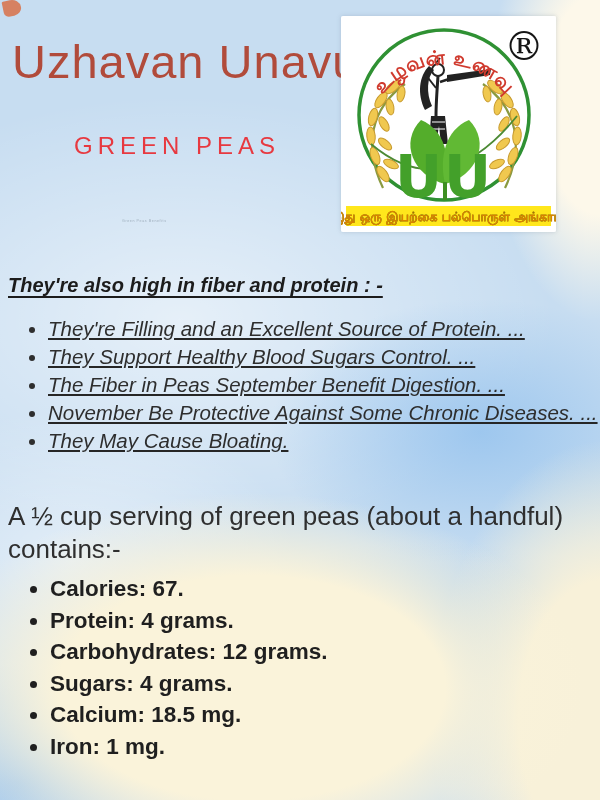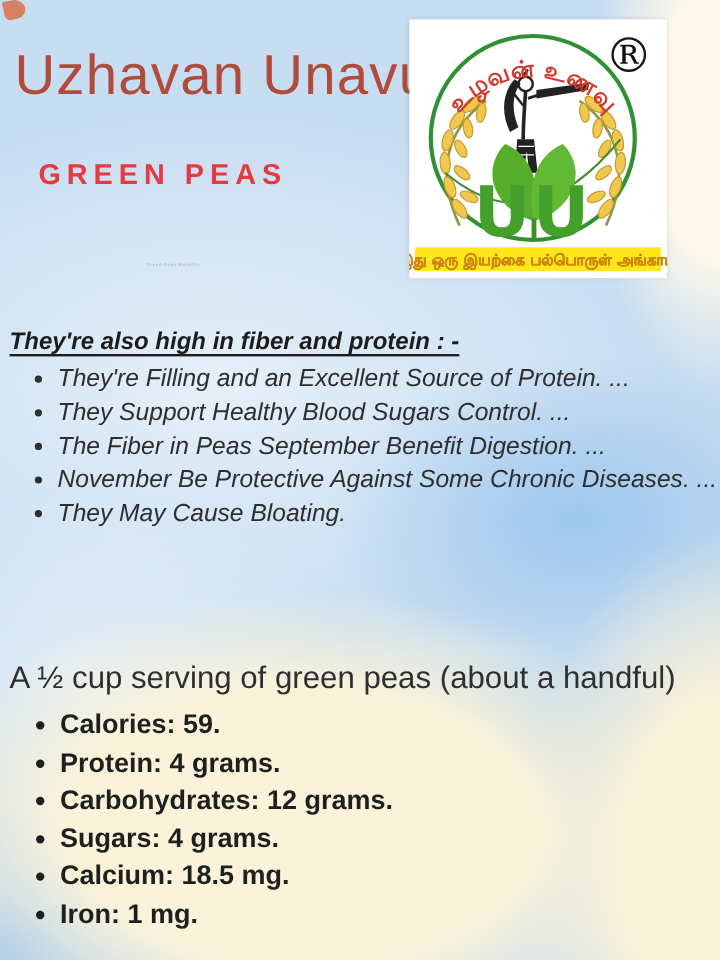--- a/index.html
+++ b/index.html
@@ -21,44 +21,44 @@
     position:absolute;left:3px;top:0px;width:18px;height:16px;
     background:#d96a3e;opacity:.8;
     border-radius:10% 70% 60% 40%;transform:rotate(-12deg);
   }
   .brand-title{
     position:absolute;left:12px;top:34px;
     font-size:47px;color:#b14b3b;letter-spacing:1px;white-space:nowrap;
   }
   .subtitle{
     position:absolute;left:32px;top:131px;width:290px;
-    color:#e73940;font-weight:700;
+    text-align:center;color:#e73940;font-weight:400;
     font-size:24px;letter-spacing:5px;line-height:30px;white-space:nowrap;
   }
   .tiny-watermark{
     position:absolute;left:122px;top:219px;
     font-size:6px;transform:scale(.6);transform-origin:left top;
     color:#6b7b88;opacity:.55;letter-spacing:1px;white-space:nowrap;
   }
   .logo-box{position:absolute;left:341px;top:16px;width:215px;height:216px;}
   .logo-box svg{display:block;width:100%;height:100%;
     box-shadow:0 0 4px rgba(120,140,160,.35);}
   .fiber-section{position:absolute;left:8px;top:274px;width:575px;color:#262626;}
   .fiber-heading{
     font-size:20px;font-weight:700;font-style:italic;color:#1c1c1c;
     text-decoration:underline;text-decoration-thickness:2px;text-underline-offset:4px;
     white-space:nowrap;
   }
-  .fiber-list{margin:9px 0 0 0;padding:0 0 0 40px;list-style:disc;}
+  .fiber-list{margin:22px 0 0 0;padding:0 0 0 40px;list-style:disc;text-decoration:underline;}
   .fiber-list li{
     font-size:20.5px;font-style:italic;line-height:1;color:#2e2e2e;
     margin-bottom:7.5px;white-space:nowrap;
   }
   .serving-section{position:absolute;left:8px;top:500px;width:588px;color:#2f2f2f;}
-  .serving-intro{font-size:26px;line-height:33px;margin-top:48px;}
+  .serving-intro{font-size:26px;line-height:33px;}
   .serving-intro span{display:block;white-space:nowrap;}
   .serving-list{margin:12px 0 0 0;padding:0 0 0 42px;list-style:disc;}
   .serving-list li{
     font-size:22.5px;font-weight:700;line-height:1;color:#1f1f1f;
     margin-bottom:9px;white-space:nowrap;
   }
 </style>
 </head>
 <body>
 
@@ -153,23 +153,24 @@
       <li>They Support Healthy Blood Sugars Control. ...</li>
       <li>The Fiber in Peas September Benefit Digestion. ...</li>
       <li>November Be Protective Against Some Chronic Diseases. ...</li>
       <li>They May Cause Bloating.</li>
     </ul>
   </div>
 
   <div class="serving-section">
     <div class="serving-intro">
       <span>A ½ cup serving of green peas (about a handful)</span>
+      <span>contains:-</span>
     </div>
     <ul class="serving-list">
-      <li>Calories: 59.</li>
+      <li>Calories: 67.</li>
       <li>Protein: 4 grams.</li>
       <li>Carbohydrates: 12 grams.</li>
       <li>Sugars: 4 grams.</li>
       <li>Calcium: 18.5 mg.</li>
       <li>Iron: 1 mg.</li>
     </ul>
   </div>
 
 </div>
 

